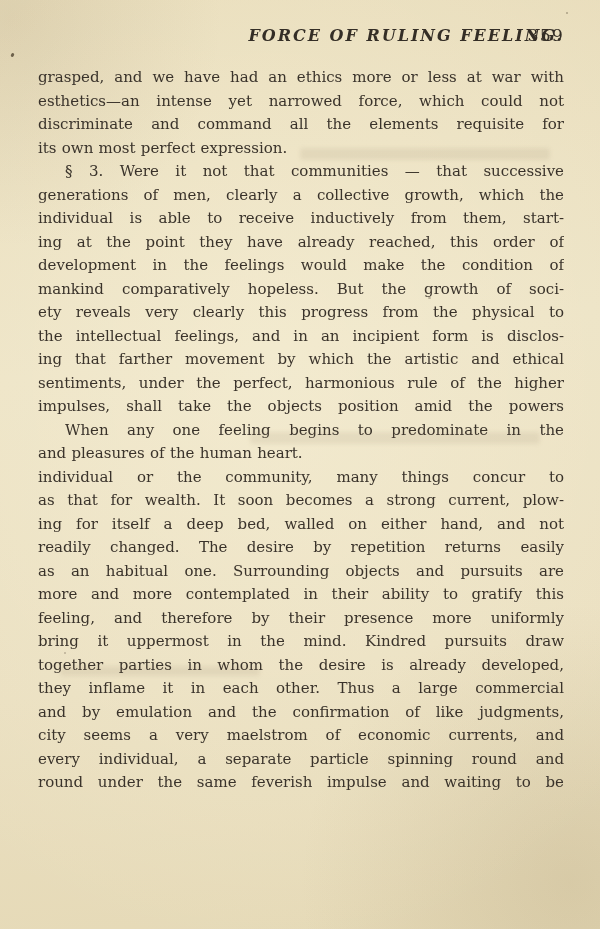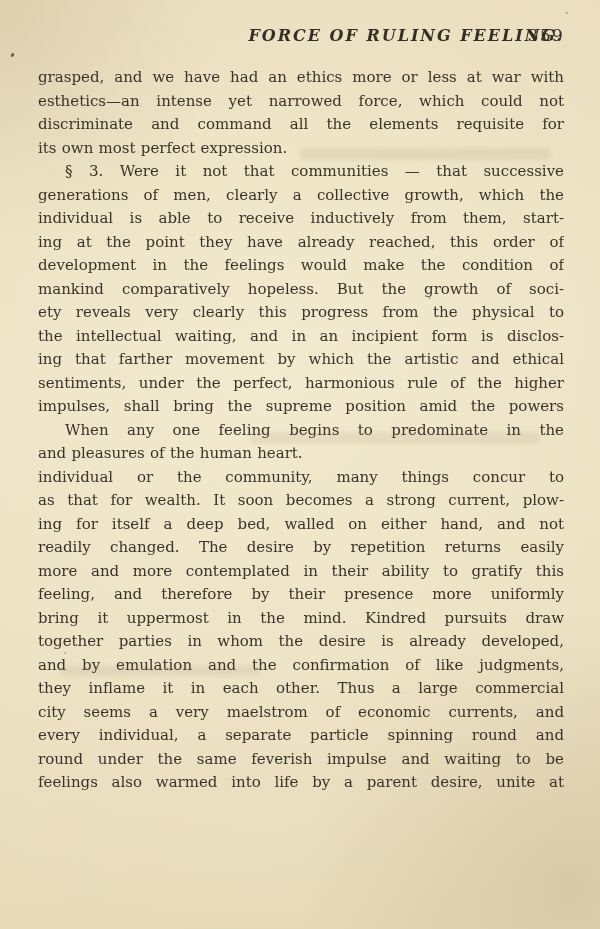--- a/index.html
+++ b/index.html
@@ -97,41 +97,41 @@
     <div class="ln">discriminate and command all the elements requisite for</div>
     <div class="ln end">its own most perfect expression.</div>
 
     <div class="ln ind">§ 3.  Were it not that communities — that successive</div>
     <div class="ln">generations of men, clearly a collective growth, which the</div>
     <div class="ln">individual is able to receive inductively from them, start-</div>
     <div class="ln">ing at the point they have already reached, this order of</div>
     <div class="ln">development in the feelings would make the condition of</div>
     <div class="ln">mankind comparatively hopeless.  But the growth of soci-</div>
     <div class="ln">ety reveals very clearly this progress from the physical to</div>
-    <div class="ln">the intellectual waiting, and in an incipient form is disclos-</div>
+    <div class="ln">the intellectual feelings, and in an incipient form is disclos-</div>
     <div class="ln">ing that farther movement by which the artistic and ethical</div>
     <div class="ln">sentiments, under the perfect, harmonious rule of the higher</div>
-    <div class="ln">impulses, shall bring the supreme position amid the powers</div>
+    <div class="ln">impulses, shall take the objects position amid the powers</div>
     <div class="ln ind">When any one feeling begins to predominate in the</div>
 
     <div class="ln end">and pleasures of the human heart.</div>
     <div class="ln">individual or the community, many things concur to</div>
     <div class="ln">as that for wealth.  It soon becomes a strong current, plow-</div>
     <div class="ln">ing for itself a deep bed, walled on either hand, and not</div>
     <div class="ln">readily changed.  The desire by repetition returns easily</div>
+    <div class="ln">as an habitual one.  Surrounding objects and pursuits are</div>
     <div class="ln">more and more contemplated in their ability to gratify this</div>
     <div class="ln">feeling, and therefore by their presence more uniformly</div>
     <div class="ln">bring it uppermost in the mind.  Kindred pursuits draw</div>
     <div class="ln">together parties in whom the desire is already developed,</div>
+    <div class="ln">they inflame it in each other.  Thus a large commercial</div>
     <div class="ln">and by emulation and the confirmation of like judgments,</div>
-    <div class="ln">they inflame it in each other.  Thus a large commercial</div>
     <div class="ln">city seems a very maelstrom of economic currents, and</div>
     <div class="ln">every individual, a separate particle spinning round and</div>
     <div class="ln">round under the same feverish impulse and waiting to be</div>
-    <div class="ln">feelings also warmed into life by a parent desire, unite at</div>
   </div>
 
   <div class="speck s1"></div>
   <div class="speck s2"></div>
   <div class="speck s3"></div>
   <div class="speck s4"></div>
   <div class="smudge m1"></div>
   <div class="smudge m2"></div>
   <div class="smudge m3"></div>
 

